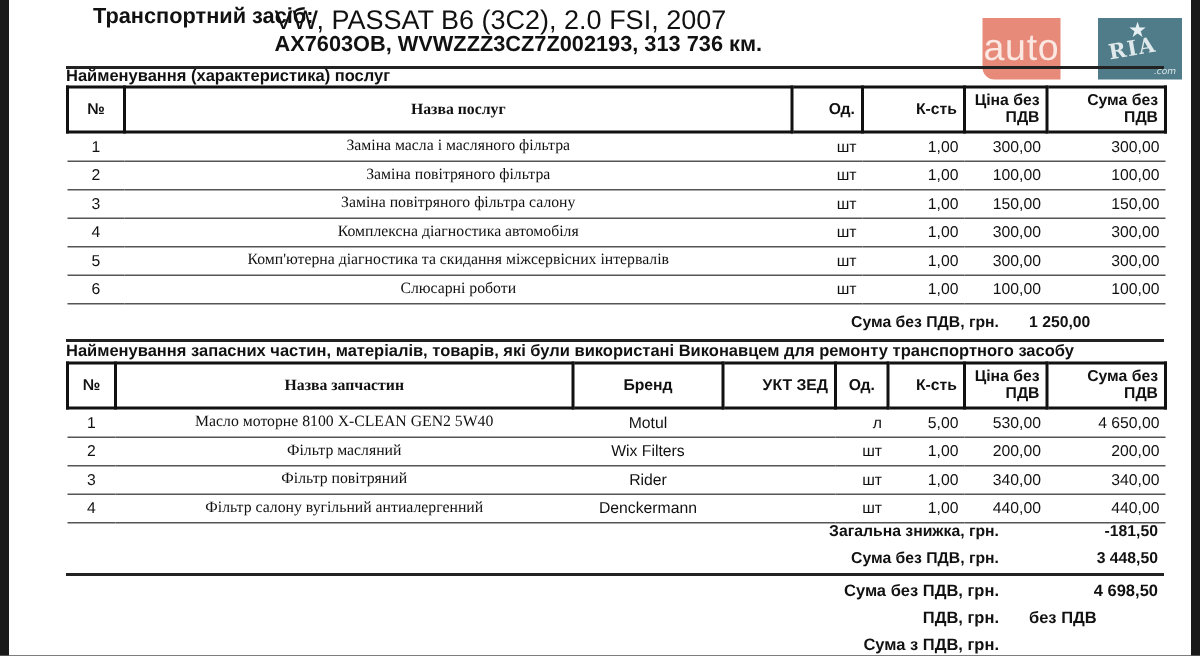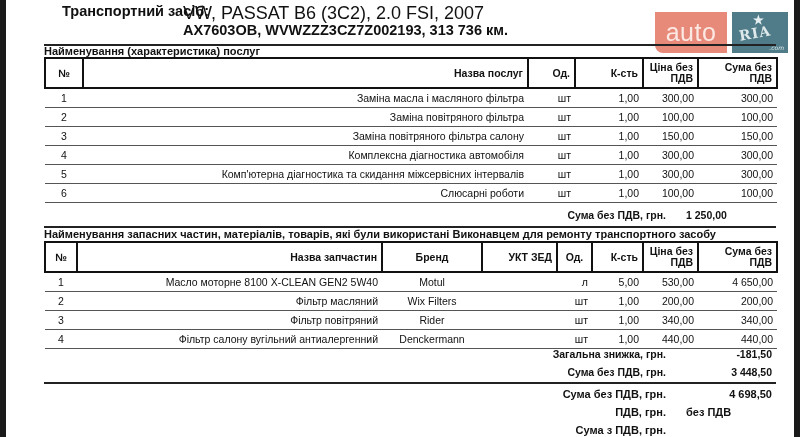--- a/index.html
+++ b/index.html
@@ -5,36 +5,36 @@
   * { box-sizing: border-box; margin: 0; padding: 0; }
   html, body { width: 800px; height: 437px; overflow: hidden; background: #1a1a1a; }
   body { font-family: "Liberation Sans", "DejaVu Sans", sans-serif; color: #111; position: relative; }
   .page { position: absolute; left: 6px; top: 0; width: 788px; height: 437px; background: #fff; }
   .abs { position: absolute; }
 
   .vehicle-label { left: 56px; top: 3px; font-size: 14.5px; font-weight: bold; white-space: nowrap; }
   .vehicle-line1 { left: 177px; top: 3px; font-size: 18px; font-weight: normal; white-space: nowrap; }
   .vehicle-line2 { left: 177px; top: 22px; font-size: 14.5px; font-weight: bold; white-space: nowrap; text-align: center; }
 
-  .logo-auto { left: 649px; top: 12px; width: 72px; height: 41px; background: #e88a7a; border-radius: 0 0 0 8px;
+  .logo-auto { left: 649px; top: 12px; width: 52px; height: 41px; background: #e88a7a; border-radius: 0 0 0 8px;
     color: #fbe8e2; font-size: 25px; display: flex; align-items: center; justify-content: center; letter-spacing: 0.5px; }
   .logo-ria { left: 726px; top: 12px; width: 56px; height: 41px; background: #4f7c88; color: #dfe9eb;
     font-family: "DejaVu Serif", serif; font-weight: bold; font-size: 14px; }
   .logo-ria .ria-text { position: absolute; left: 7px; top: 13px; transform: rotate(-10deg); letter-spacing: 1px; }
   .logo-ria .ria-star { position: absolute; left: 21px; top: 1px; font-size: 12px; color: #e6eff1; }
   .logo-ria .ria-com { position: absolute; right: 4px; bottom: 2px; font-size: 6px; font-family: "DejaVu Sans", sans-serif; font-weight: normal; font-style: italic; }
 
   .section-rule { height: 2px; background: #222; }
   .section-title { font-size: 11px; font-weight: bold; white-space: nowrap; }
 
   table.grid { position: absolute; border-collapse: collapse; table-layout: fixed; font-size: 10.5px; }
   table.grid th { border: 2px solid #111; font-weight: bold; font-size: 10.5px; vertical-align: middle; padding: 0 4px; line-height: 11px; }
   table.grid td { border-bottom: 1.5px solid #555; padding: 0 4px; height: 19px; vertical-align: middle; white-space: nowrap; }
   .c { text-align: center; }
-  .l { text-align: right; }
+  .l { text-align: center; font-family: Liberation Serif, serif; }
   .r { text-align: right; }
 
   .sum-row { font-size: 10.5px; font-weight: bold; white-space: nowrap; }
   .sum-big { font-size: 11px; font-weight: bold; white-space: nowrap; }
 </style>
 </head>
 <body>
 
 <div class="page">
 

